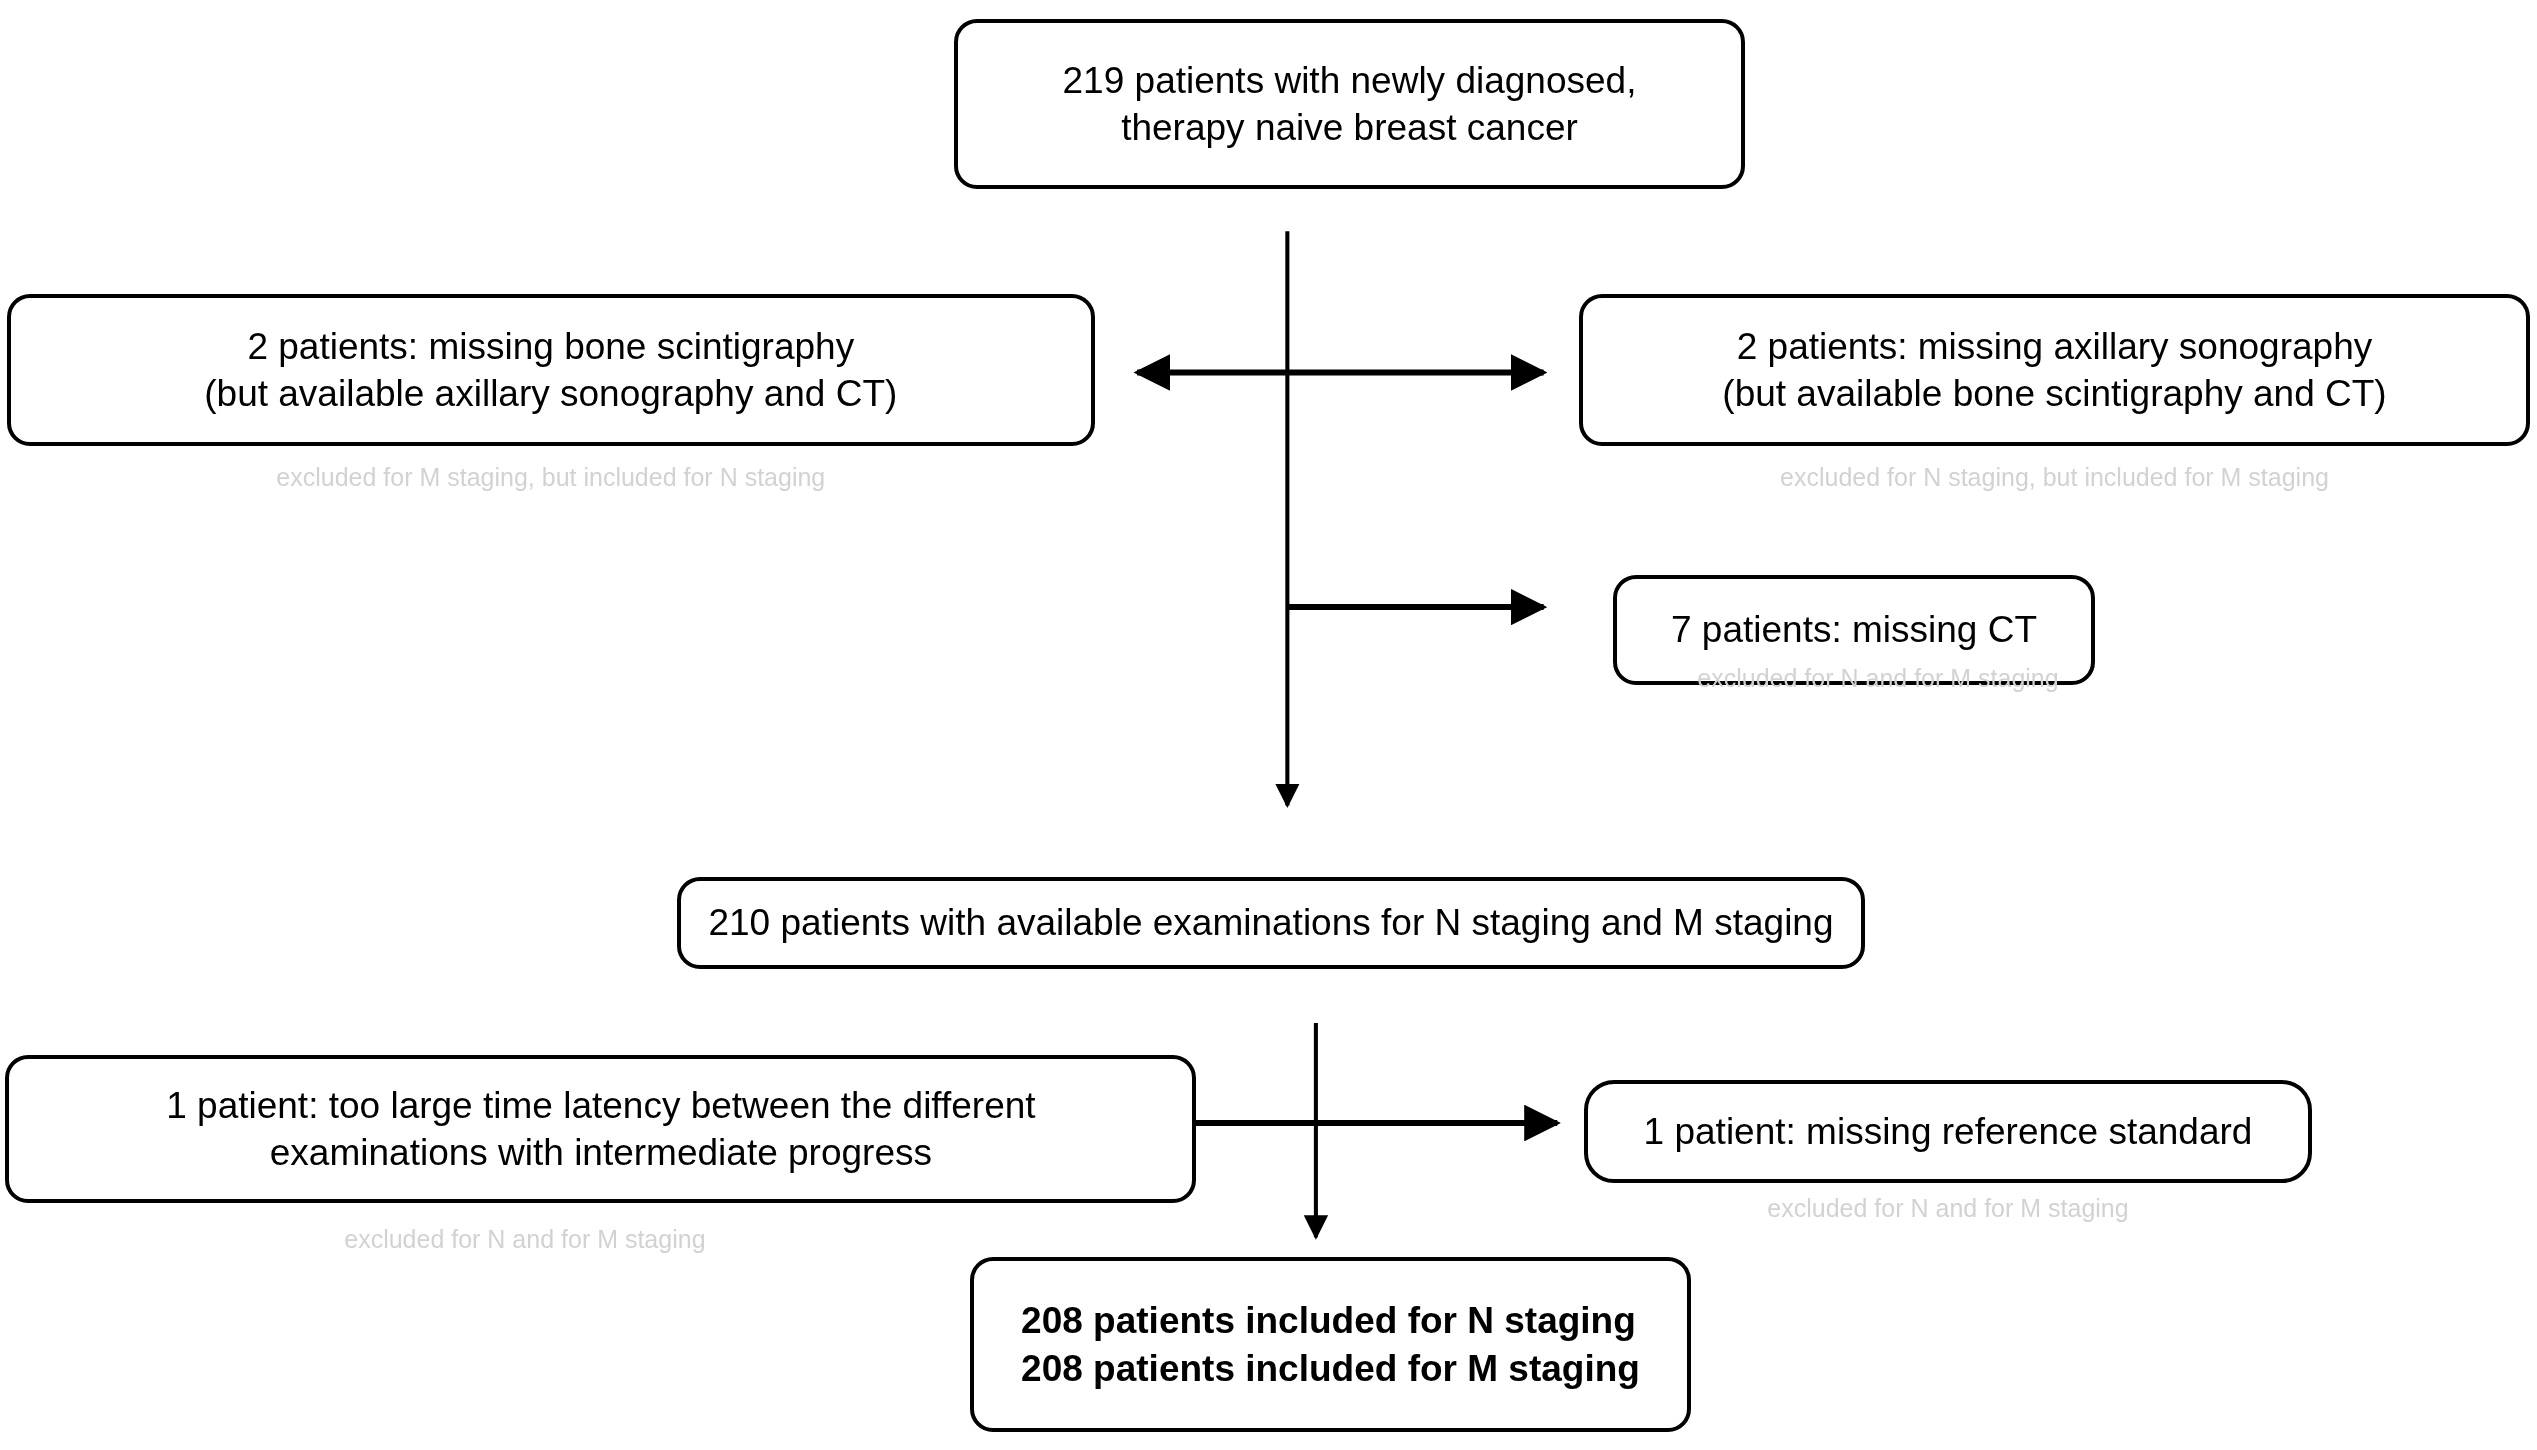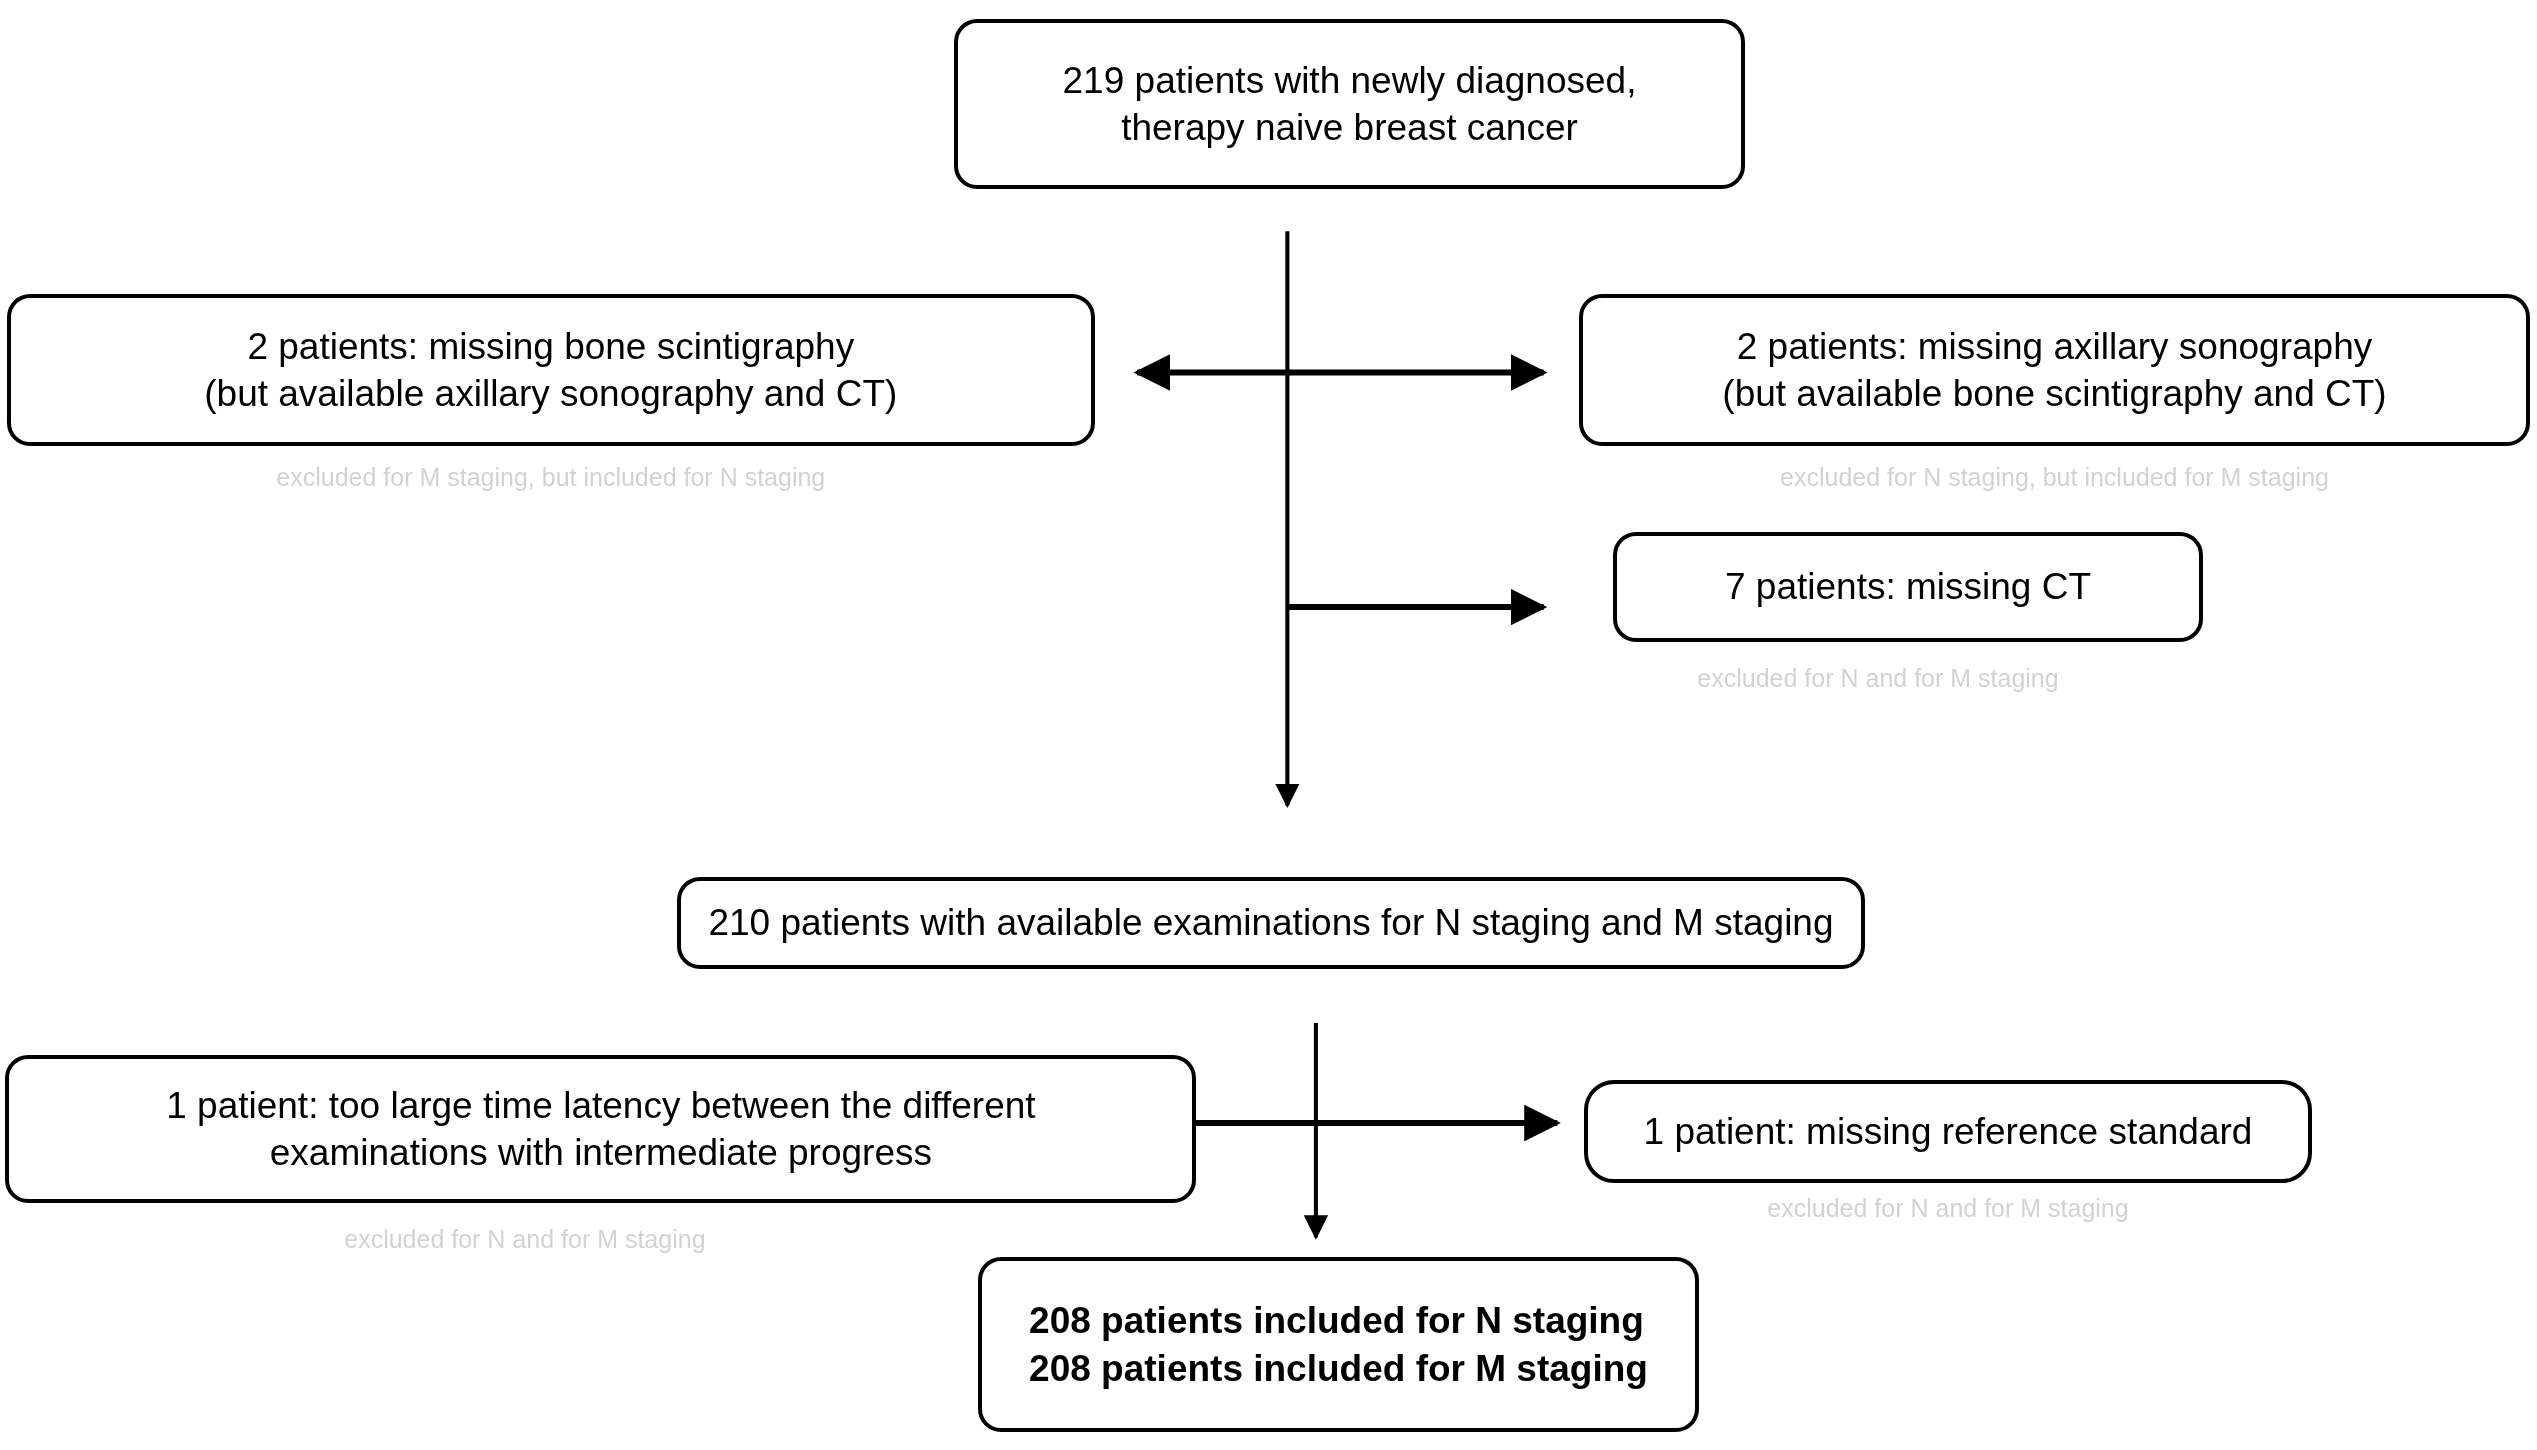--- a/index.html
+++ b/index.html
@@ -27,21 +27,20 @@
     text-align: center;
     color: #000000;
     font-size: 37px;
     line-height: 1.28;
     padding: 4.1px 15px;
     white-space: pre-line;
   }
   .node.bold {
     font-weight: bold;
     text-align: left;
-    margin-left: 8px;
   }
   .caption {
     position: absolute;
     color: #d2d2d2;
     font-size: 25px;
     line-height: 1.2;
     text-align: center;
     white-space: nowrap;
   }
   svg.connectors {
@@ -86,21 +85,21 @@
 therapy naive breast cancer</div>
 
   <div class="node" style="left:6.8px; top:294px; width:1088px; height:152px;">2 patients: missing bone scintigraphy
 (but available axillary sonography and CT)</div>
   <div class="caption" style="left:6.8px; top:462px; width:1088px;">excluded for M staging, but included for N staging</div>
 
   <div class="node" style="left:1579px; top:294px; width:951px; height:152px;">2 patients: missing axillary sonography
 (but available bone scintigraphy and CT)</div>
   <div class="caption" style="left:1579px; top:462px; width:951px;">excluded for N staging, but included for M staging</div>
 
-  <div class="node" style="left:1613px; top:532px; width:590px; height:110px;">7 patients: missing CT</div>
+  <div class="node" style="left:1613px; top:575px; width:482px; height:110px;">7 patients: missing CT</div>
   <div class="caption" style="left:1613px; top:663px; width:530px;">excluded for N and for M staging</div>
 
   <div class="node" style="left:677px; top:877px; width:1188px; height:92px;">210 patients with available examinations for N staging and M staging</div>
 
   <div class="node" style="left:5.4px; top:1055px; width:1191px; height:148px;">1 patient: too large time latency between the different
 examinations with intermediate progress</div>
   <div class="caption" style="left:5.4px; top:1224px; width:1039px;">excluded for N and for M staging</div>
 
   <div class="node" style="left:1584px; top:1080px; width:728px; height:103px;border-radius:30px;">1 patient: missing reference standard</div>
   <div class="caption" style="left:1584px; top:1193px; width:728px;">excluded for N and for M staging</div>

